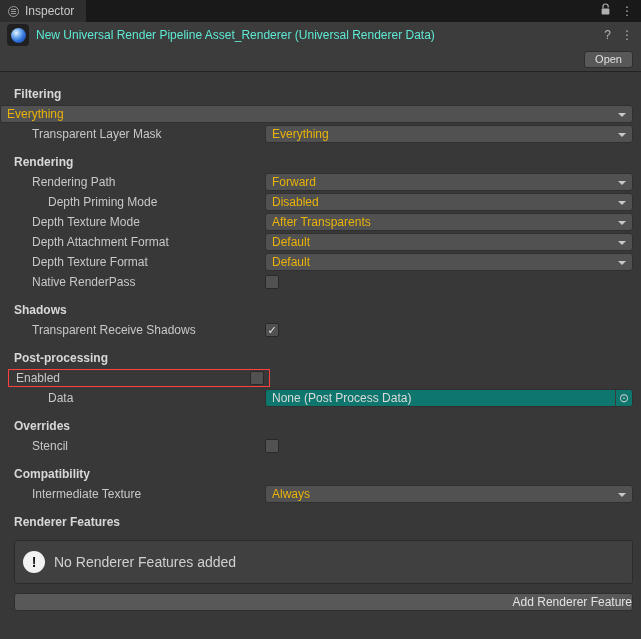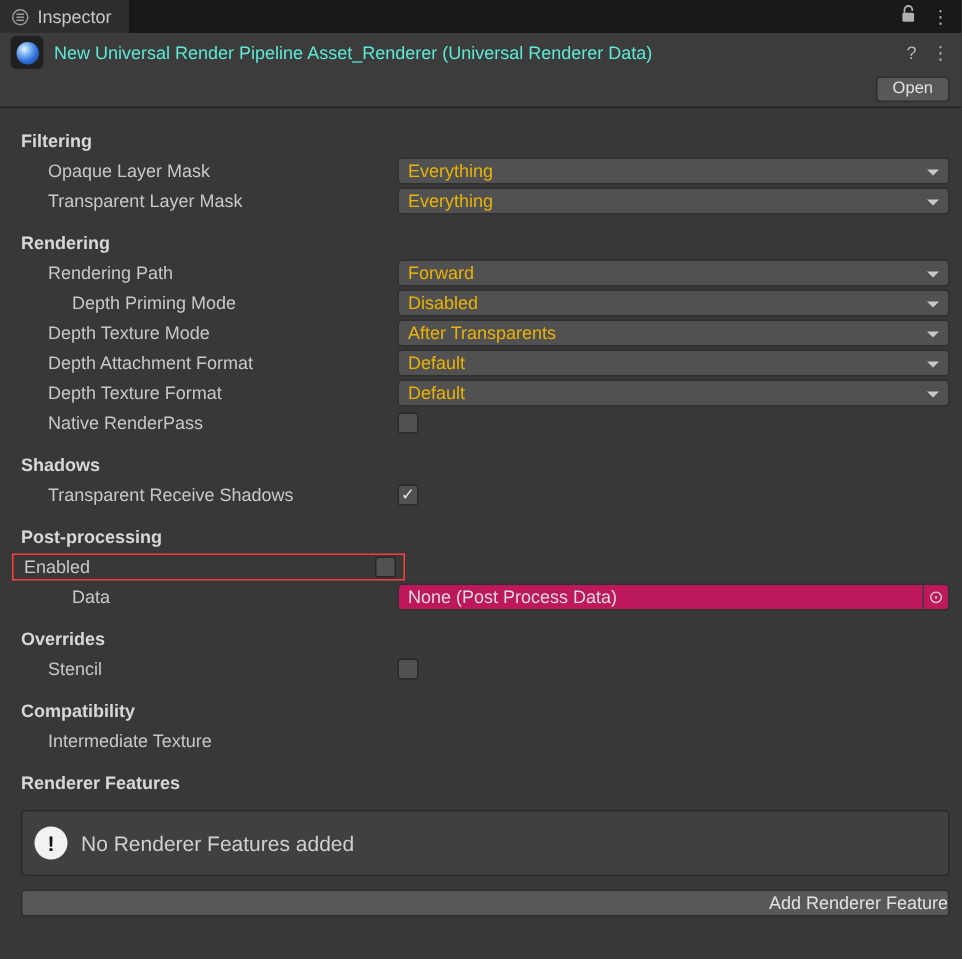--- a/index.html
+++ b/index.html
@@ -79,21 +79,21 @@
     border-top:4px solid #c8c8c8;
   }
 
   .checkbox {
     width:14px; height:14px; background:#515151; border:1px solid #292929;
     border-radius:2px; display:flex; align-items:center; justify-content:center;
     color:#e4e4e4; font-size:11px; line-height:1; cursor:default;
   }
 
   .objfield {
-    position:relative; width:100%; height:18px; background:#be185d;
+    position:relative; width:100%; height:18px; background:#0f766e;
     border:1px solid #303030; border-radius:3px; display:flex; align-items:center;
     padding:0 20px 0 6px; color:#dadada;
   }
   .obj-picker {
     position:absolute; right:0; top:0; width:17px; height:16px;
     display:flex; align-items:center; justify-content:center;
     color:#cfcfcf; font-size:12px; border-left:1px solid #3c3c3c;
   }
 
   
@@ -155,21 +155,20 @@
 </div>
 
 <div class="toolbar">
   <button class="open-btn">Open</button>
 </div>
 
 <div class="content">
 
   <div class="section-header first">Filtering</div>
   <div class="row">
-    <span class="label">Opaque Layer Mask</span>
     <div class="control">
       <div class="dropdown">
         <span class="dd-text">Everything</span>
         <span class="chev"></span>
       </div>
     </div>
   </div>
   <div class="row">
     <span class="label">Transparent Layer Mask</span>
     <div class="control">
@@ -263,20 +262,26 @@
   <div class="row">
     <span class="label">Stencil</span>
     <div class="control">
       <span class="checkbox"></span>
     </div>
   </div>
 
   <div class="section-header">Compatibility</div>
   <div class="row">
     <span class="label">Intermediate Texture</span>
+    <div class="control">
+      <div class="dropdown">
+        <span class="dd-text">Always</span>
+        <span class="chev"></span>
+      </div>
+    </div>
   </div>
 
   <div class="section-header">Renderer Features</div>
   <div class="helpbox">
     <span class="info-circle">!</span>
     <span class="helpbox-text">No Renderer Features added</span>
   </div>
   <button class="add-feature-btn">Add Renderer Feature</button>
 
 </div>

